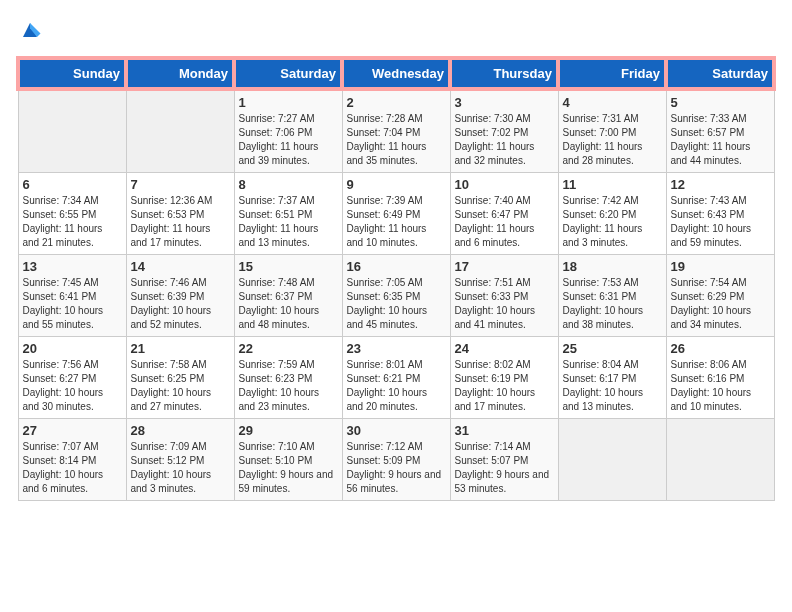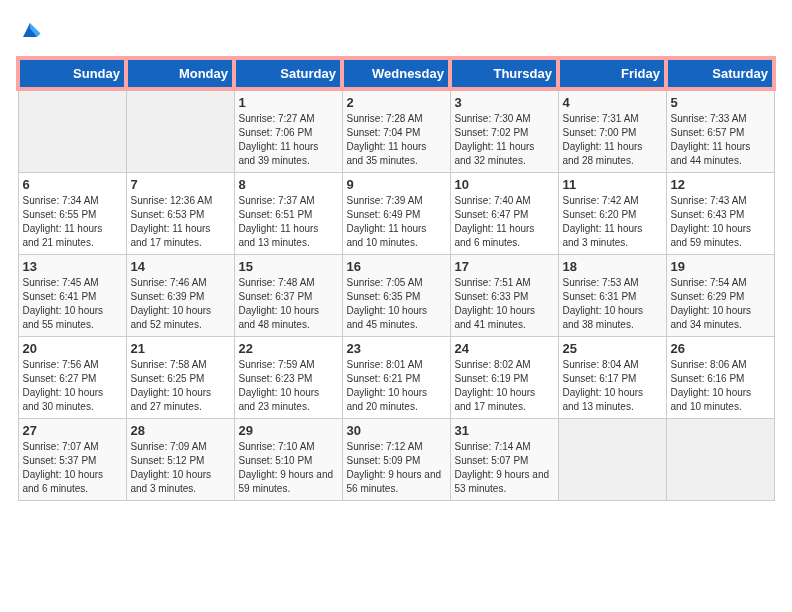--- a/index.html
+++ b/index.html
@@ -212,21 +212,21 @@
           <div class="cell-info"><span>Sunrise: 8:04 AM</span><br><span>Sunset: 6:17 PM</span><br><span>Daylight: 10 hours and 13 minutes.</span></div>
         </td>
         <td>
           <span class="day-num">26</span>
           <div class="cell-info"><span>Sunrise: 8:06 AM</span><br><span>Sunset: 6:16 PM</span><br><span>Daylight: 10 hours and 10 minutes.</span></div>
         </td>
       </tr>
       <tr>
         <td>
           <span class="day-num">27</span>
-          <div class="cell-info"><span>Sunrise: 7:07 AM</span><br><span>Sunset: 5:37 PM</span><br><span>Daylight: 10 hours and 6 minutes.</span></div>
+          <div class="cell-info"><span>Sunrise: 7:07 AM</span><br><span>Sunset: 8:14 PM</span><br><span>Daylight: 10 hours and 6 minutes.</span></div>
         </td>
         <td>
           <span class="day-num">28</span>
           <div class="cell-info"><span>Sunrise: 7:09 AM</span><br><span>Sunset: 5:12 PM</span><br><span>Daylight: 10 hours and 3 minutes.</span></div>
         </td>
         <td>
           <span class="day-num">29</span>
           <div class="cell-info"><span>Sunrise: 7:10 AM</span><br><span>Sunset: 5:10 PM</span><br><span>Daylight: 9 hours and 59 minutes.</span></div>
         </td>
         <td>

